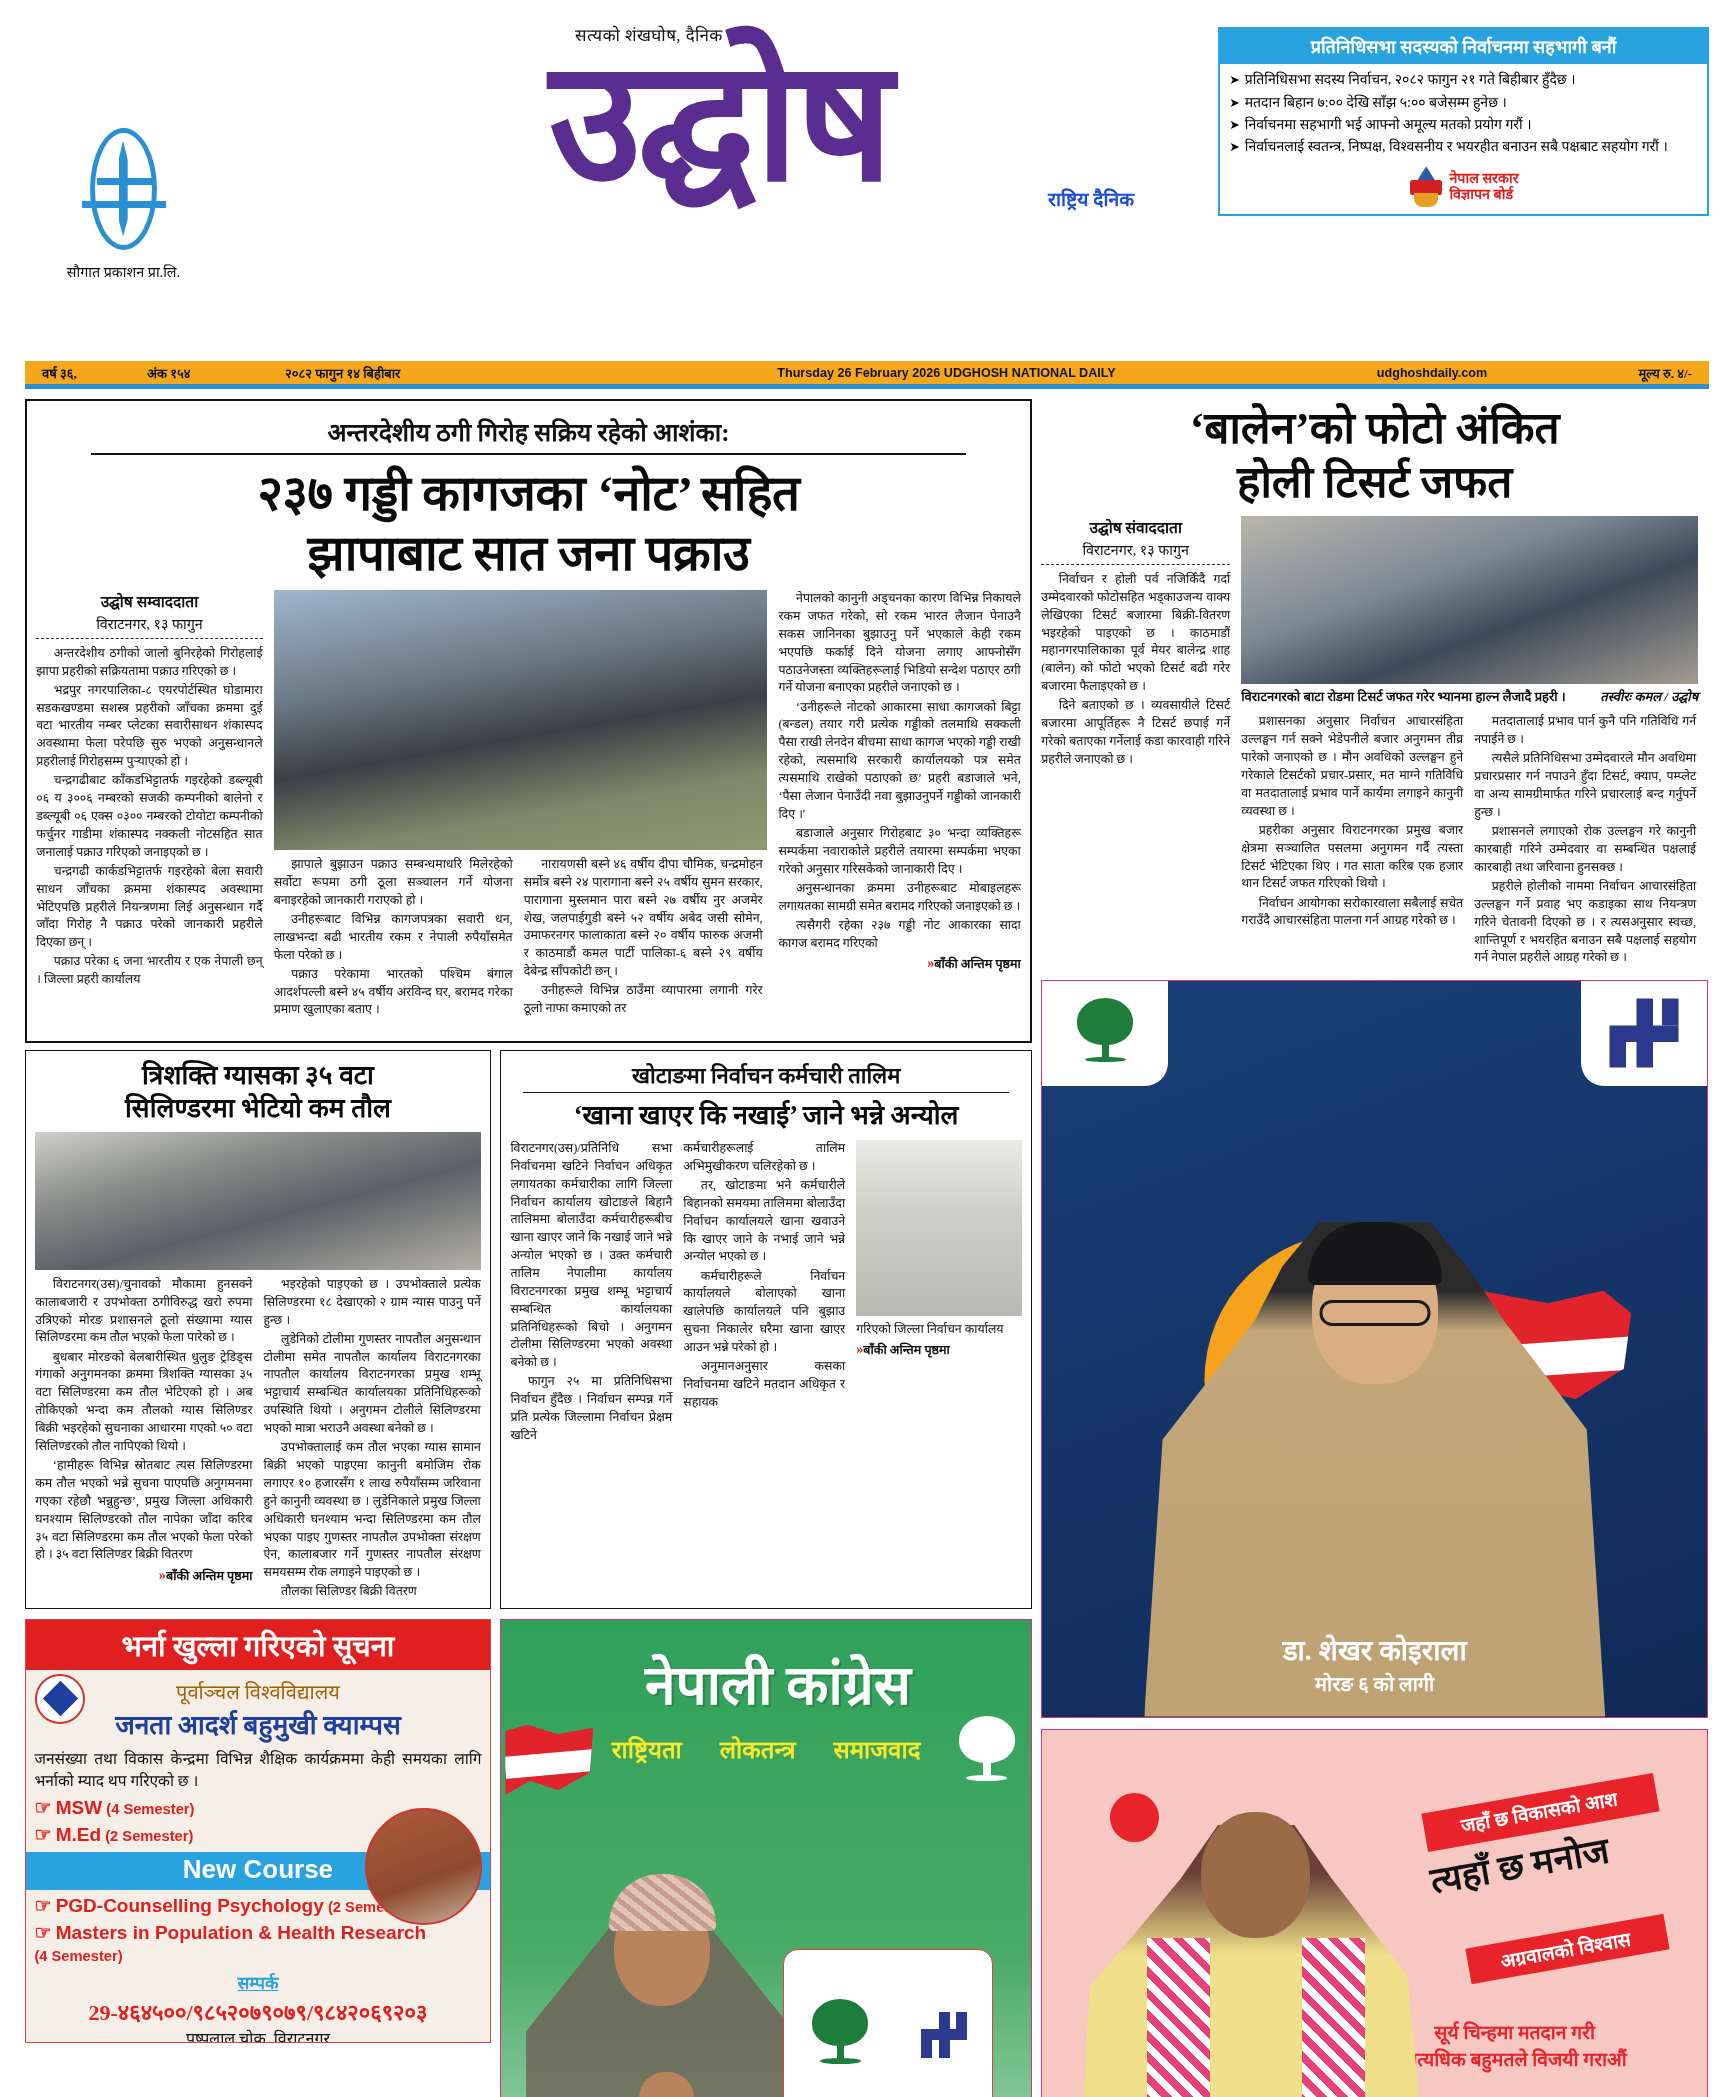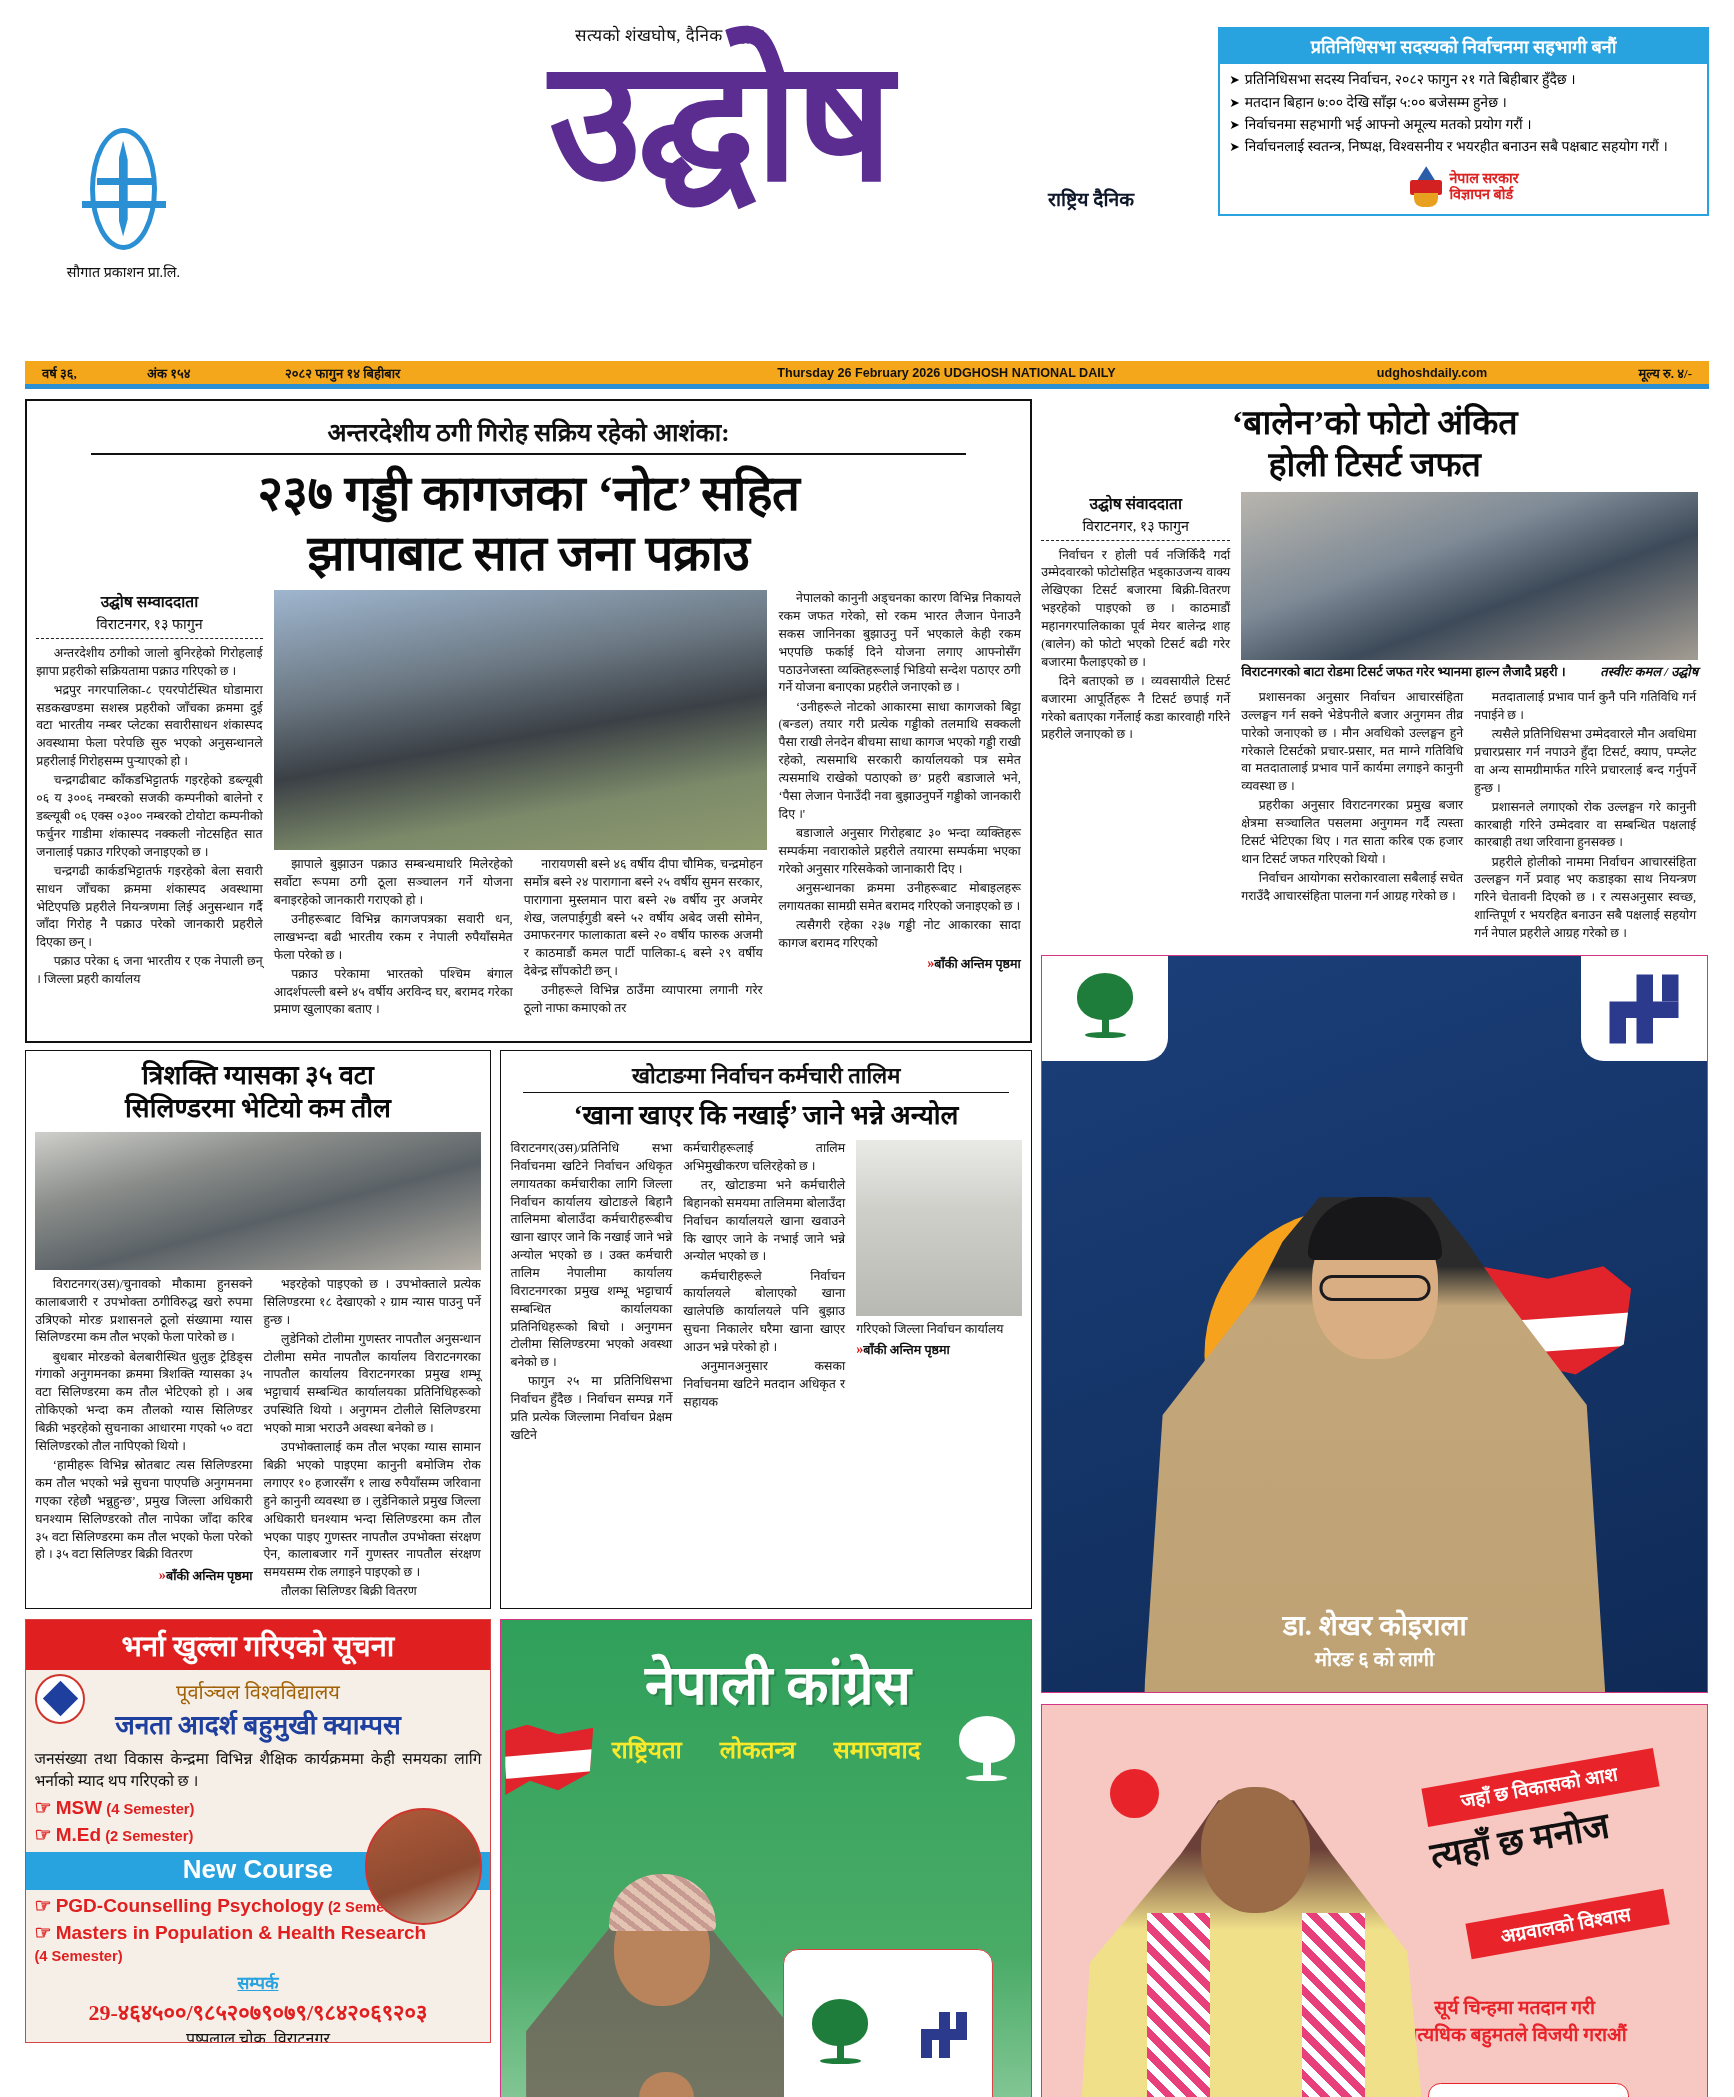--- a/index.html
+++ b/index.html
@@ -27,21 +27,21 @@
     clip-path: polygon(50% 0%, 100% 20%, 100% 82%, 50% 100%, 0% 82%, 0% 20%);
   }
   .mh-logo-company { margin-top: 11.7px; font-size: 14.3px; color: #111; white-space: nowrap; }
 
   .mh-center { flex: 1; display: flex; flex-direction: column; align-items: center; position: relative; }
   .mh-tagline { font-size: 17px; color: #111; letter-spacing: 0.4px; margin-bottom: -3.4px; margin-right: 101px; }
   .mh-title {
     font-size: 168px; line-height: 0.95; color: #5b2d91; font-weight: 700;
     font-family: "Liberation Serif", "DejaVu Serif", serif; letter-spacing: -2.5px;
   }
-  .mh-sub { font-size: 19.3px; color: #0f172a; font-weight: 700; margin-top: -17px; align-self: flex-end; margin-right: 84px; }
+  .mh-sub { font-size: 19.3px; color: #1d4ed8; font-weight: 700; margin-top: -17px; align-self: flex-end; margin-right: 84px; }
 
   .mh-notice {
     width: 491px; border: 2.5px solid #29a3e0; background: #ffffff;
     margin-top: 4.2px; align-self: flex-start;
   }
   .mh-notice-head {
     background: #29a3e0; color: #ffffff; font-size: 18px; font-weight: 700;
     text-align: center; padding: 4.6px 0 5.9px 0; letter-spacing: 0px;
   }
   .mh-notice-body { padding: 7.6px 9.2px 3.4px 9.2px; }
@@ -111,21 +111,21 @@
   .contlink { font-size: 12.6px; color: #111; font-weight: 700; white-space: nowrap; }
   .contlink .chev { color: #d61212; font-weight: 900; font-size: 14.3px; margin-right: 2.5px; letter-spacing: -2.5px; }
 
   
   .sec-head {
     text-align: center; font-size: 26.4px; line-height: 1.26; font-weight: 700; color: #0a0a0a;
   }
   .sec-kicker { text-align: center; font-size: 22px; font-weight: 700; color: #111; padding-bottom: 3.4px; border-bottom: 1.7px solid #111; margin: 0 12.6px; }
 
   
-  .right-head { text-align: center; font-size: 34px; line-height: 1.22; font-weight: 700; color: #0a0a0a; margin: 3.4px 0 6.7px 0; }
+  .right-head { text-align: center; font-size: 44px; line-height: 1.22; font-weight: 700; color: #0a0a0a; margin: 3.4px 0 6.7px 0; }
 
   
   .ad { position: relative; overflow: hidden; }
 
   
   .ad-koirala {
     height: 738px; background: linear-gradient(160deg,#1b3f7a 0%,#16376c 40%,#0f2a56 100%);
     border: 1.3px solid #d63384;
   }
   .adk-tree-box { position: absolute; left: 0; top: 0; width: 126px; height: 105px; background: #fff; border-bottom-right-radius: 23px; display:flex;align-items:center;justify-content:center; }

